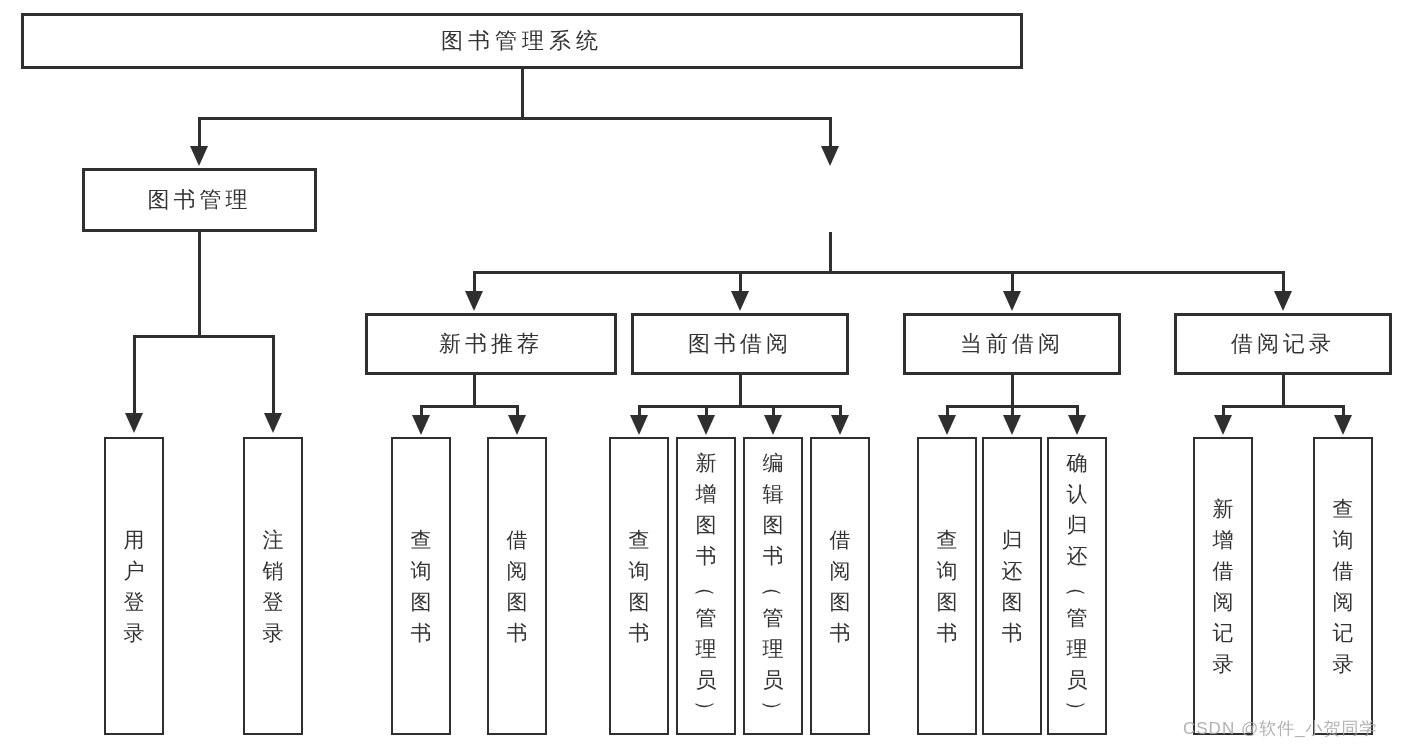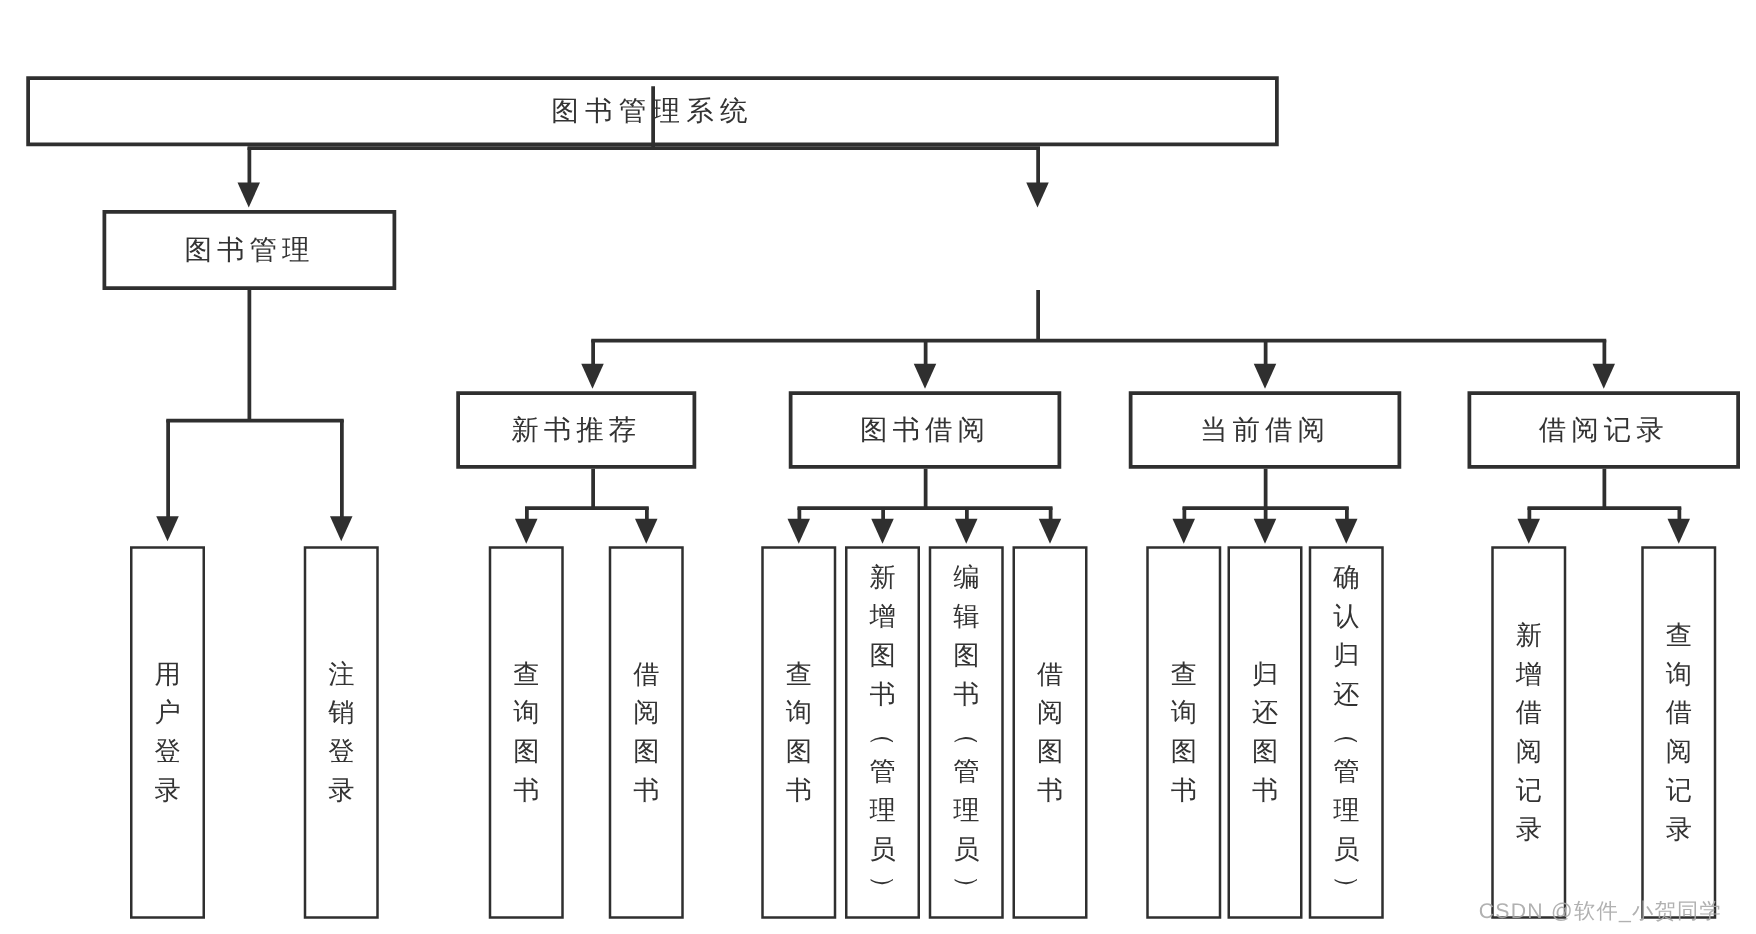--- a/index.html
+++ b/index.html
@@ -29,29 +29,29 @@
   .watermark {
     position:absolute; left:1183px; top:717px; font-size:17px; color:#a9a9a9;
     opacity:0.9; z-index:5; white-space:nowrap; letter-spacing:1px;
   }
 </style>
 </head>
 <body>
 
 <div class="canvas">
 
-  <div class="box box-root" style="left:21px; top:13px; width:1002px; height:56px;margin-top:48px;">
+  <div class="box box-root" style="left:21px; top:13px; width:1002px; height:56px;">
     <span>图书管理系统</span>
   </div>
 
   <div class="box" style="left:82px; top:168px; width:235px; height:64px;">
     <span>图书管理</span>
   </div>
 
-  <div class="box" style="left:365px; top:313px; width:192px; height:62px;">
+  <div class="box" style="left:365px; top:313px; width:252px; height:62px;">
     <span>新书推荐</span>
   </div>
   <div class="box" style="left:903px; top:313px; width:218px; height:62px;">
     <span>当前借阅</span>
   </div>
   <div class="box" style="left:631px; top:313px; width:218px; height:62px;">
     <span>图书借阅</span>
   </div>
   <div class="box" style="left:1174px; top:313px; width:218px; height:62px;font-family:Liberation Serif, serif;">
     <span>借阅记录</span>

